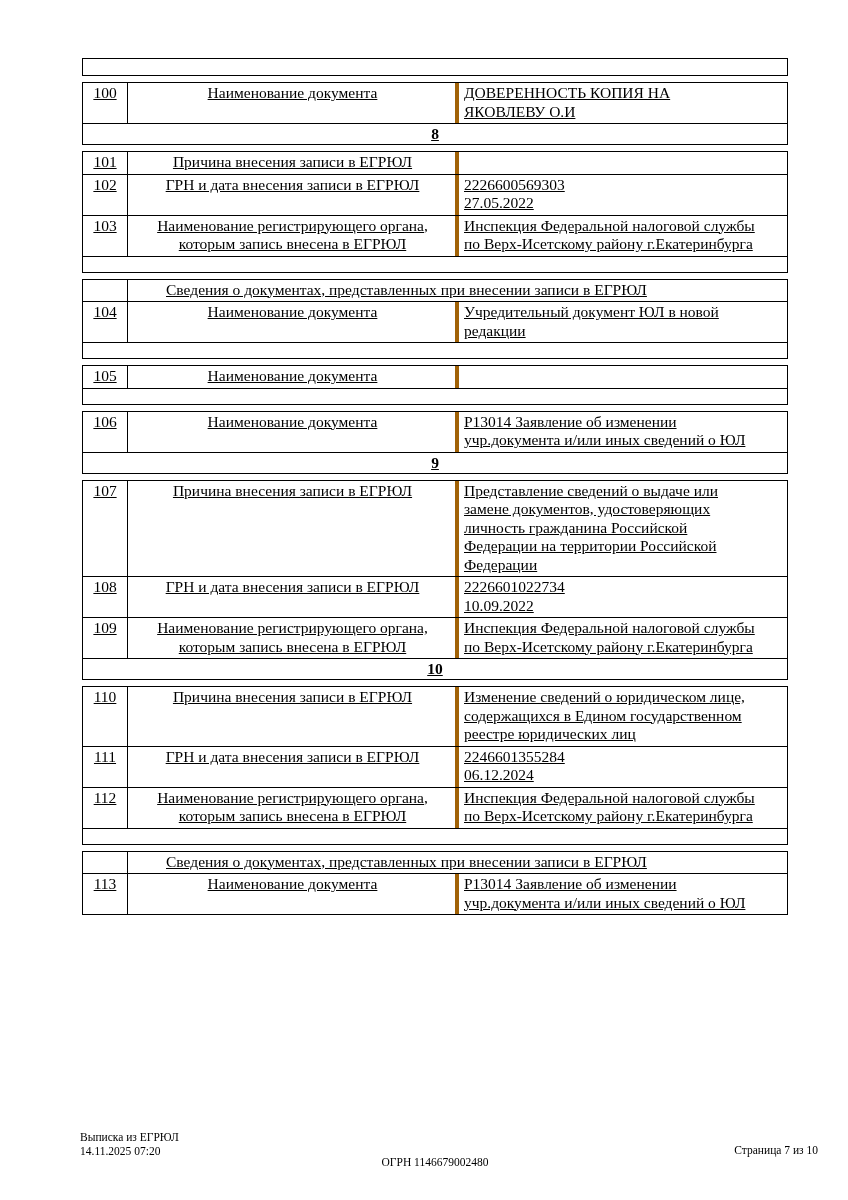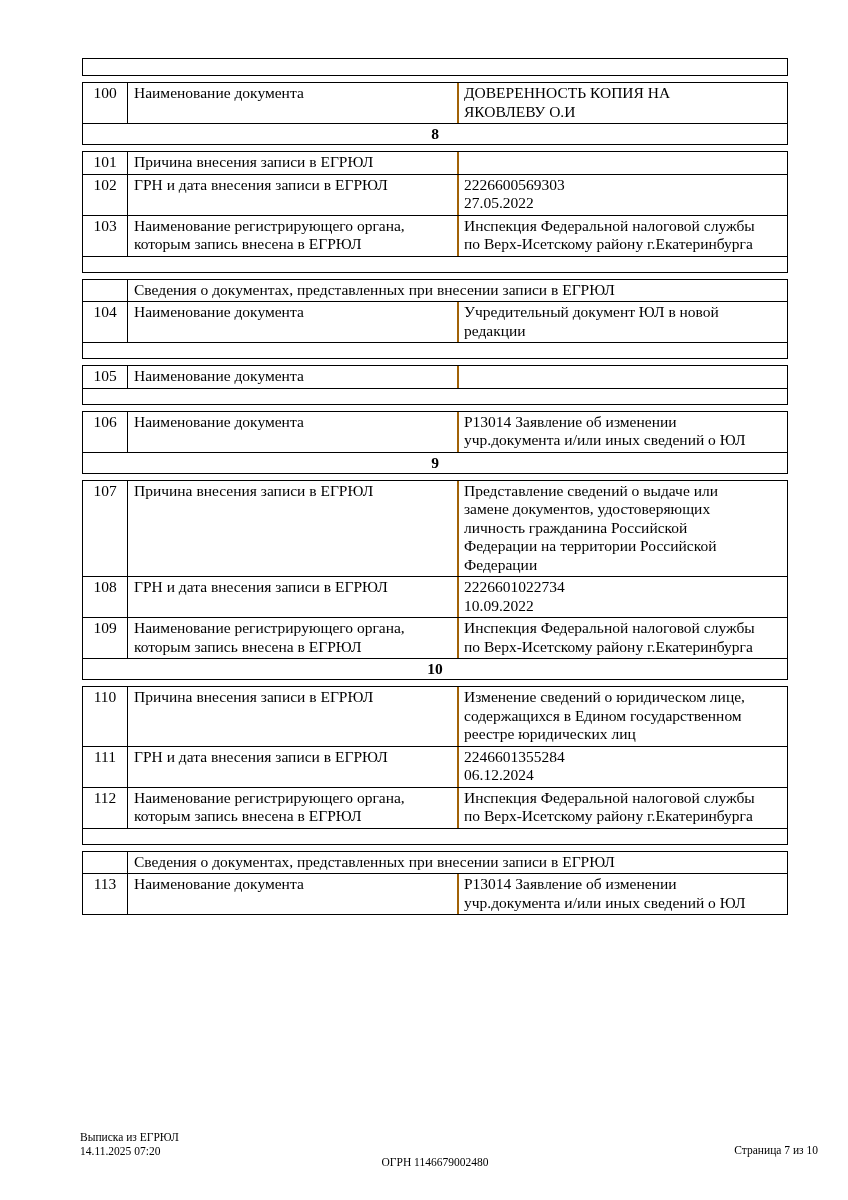--- a/index.html
+++ b/index.html
@@ -11,48 +11,51 @@
     font-family:"Liberation Serif", serif;
     color:#000000;
     overflow:hidden;
   }
   .egrul-table {
     position:absolute;
     left:82px; top:58px;
     width:706px;
     font-size:15.5px;
     line-height:18.5px;
+    text-decoration:underline;
   }
   .block {
     border:1px solid #000000;
     margin-bottom:6px;
     background:#ffffff;
   }
   .row { display:flex; border-top:1px solid #000000; }
   .row:first-child { border-top:none; }
   .cell-num {
     flex:none; width:45px;
     border-right:1px solid #000000;
     text-align:center;
     padding:1px 2px 2px 2px;
   }
   .cell-label {
     flex:none; width:331px;
-    border-right:2px solid #a16207;
+    border-right:4px solid #a16207;
     padding:1px 4px 2px 6px;
     white-space:pre-line;
+    text-align:center;
   }
   .cell-value {
     flex:1;
     padding:1px 4px 2px 5px;
     white-space:pre-line;
   }
   .subheader-cell {
     flex:1;
     padding:1px 4px 2px 6px;
+    margin-left:32px;
   }
   .section-row {
     display:block;
     text-align:center;
     font-weight:bold;
     height:21px;
     line-height:20px;
   }
   .spacer-row { height:16px; }
   .footer-left {

